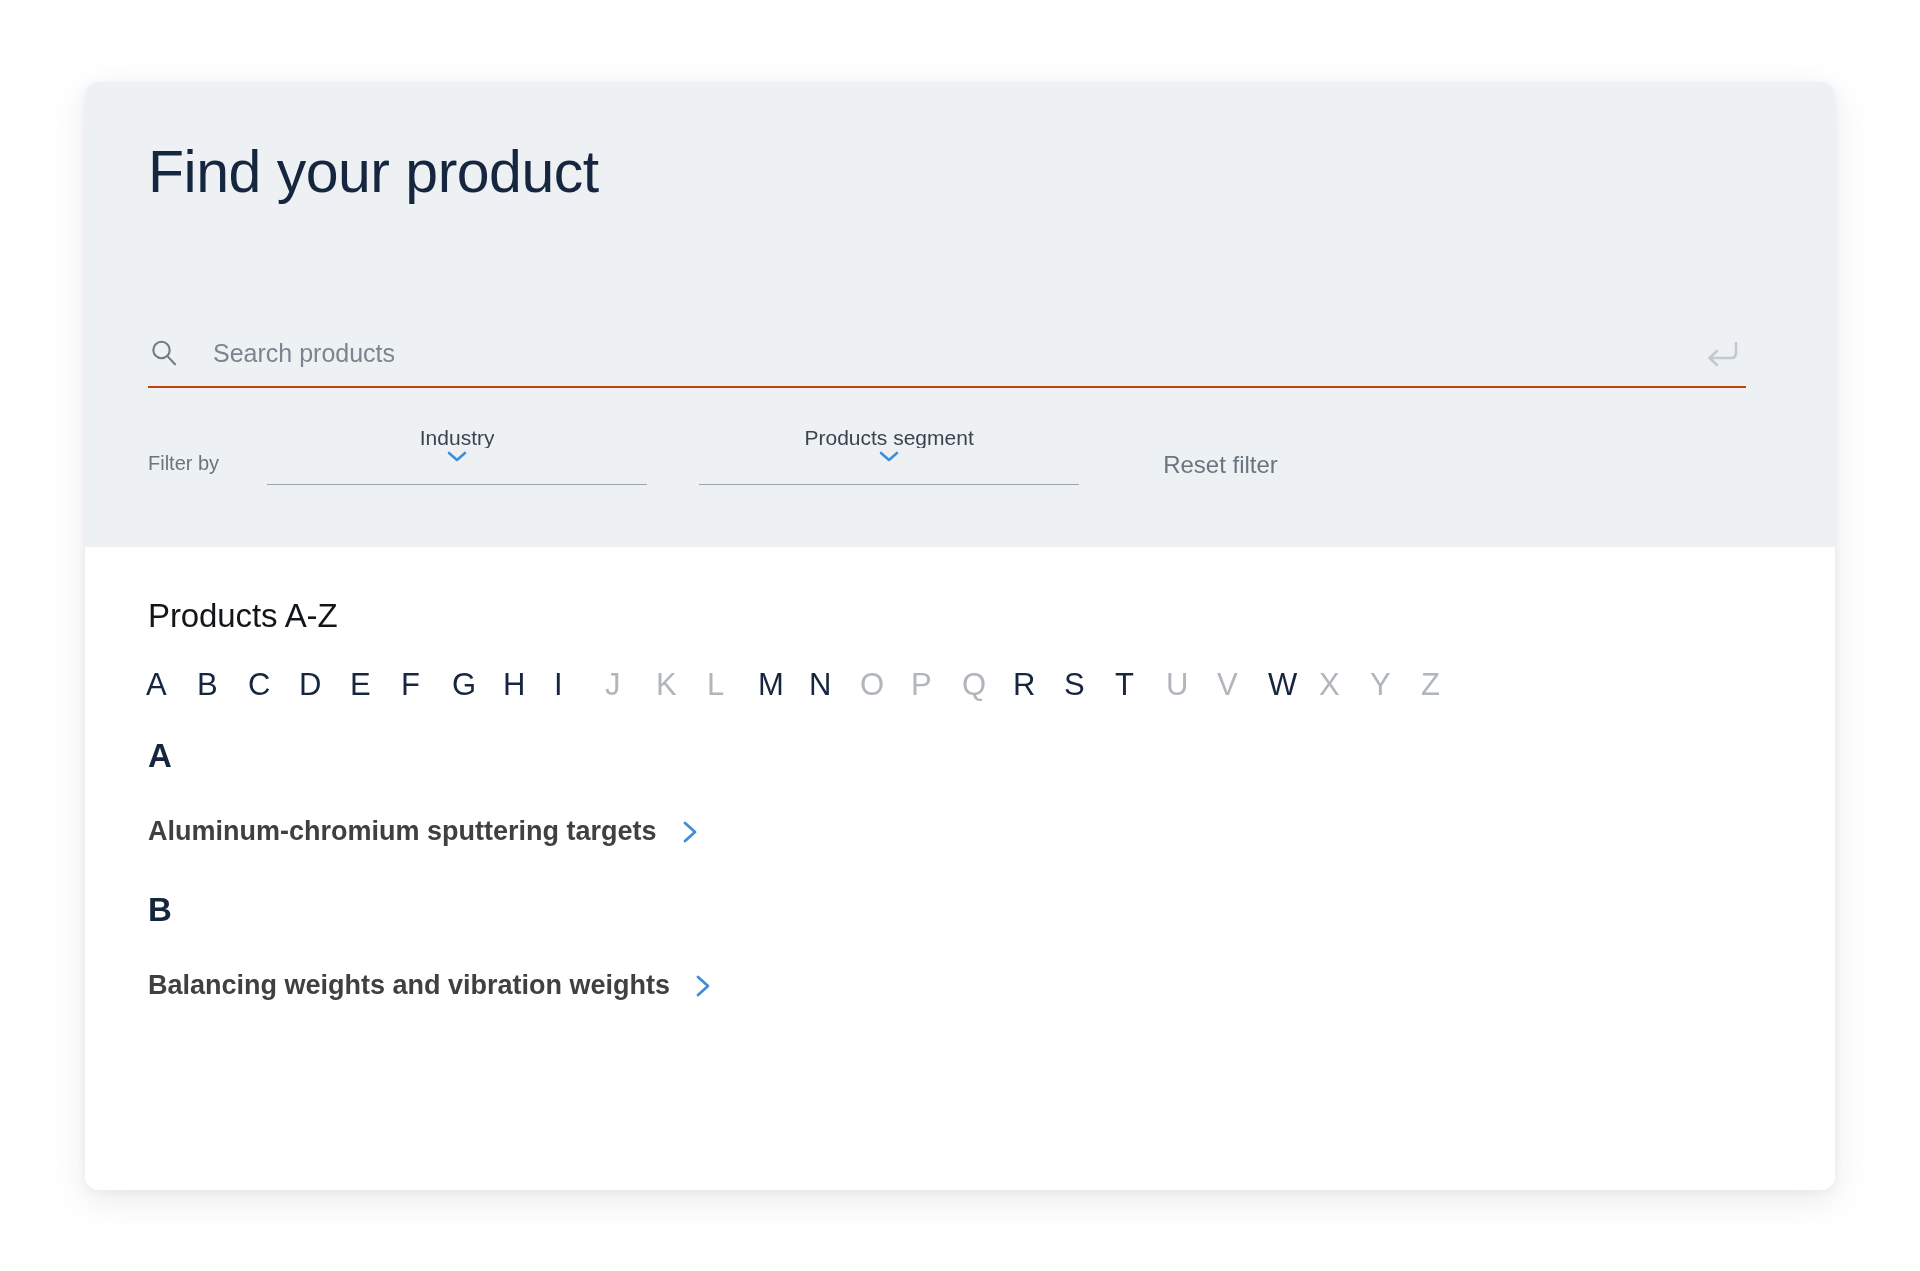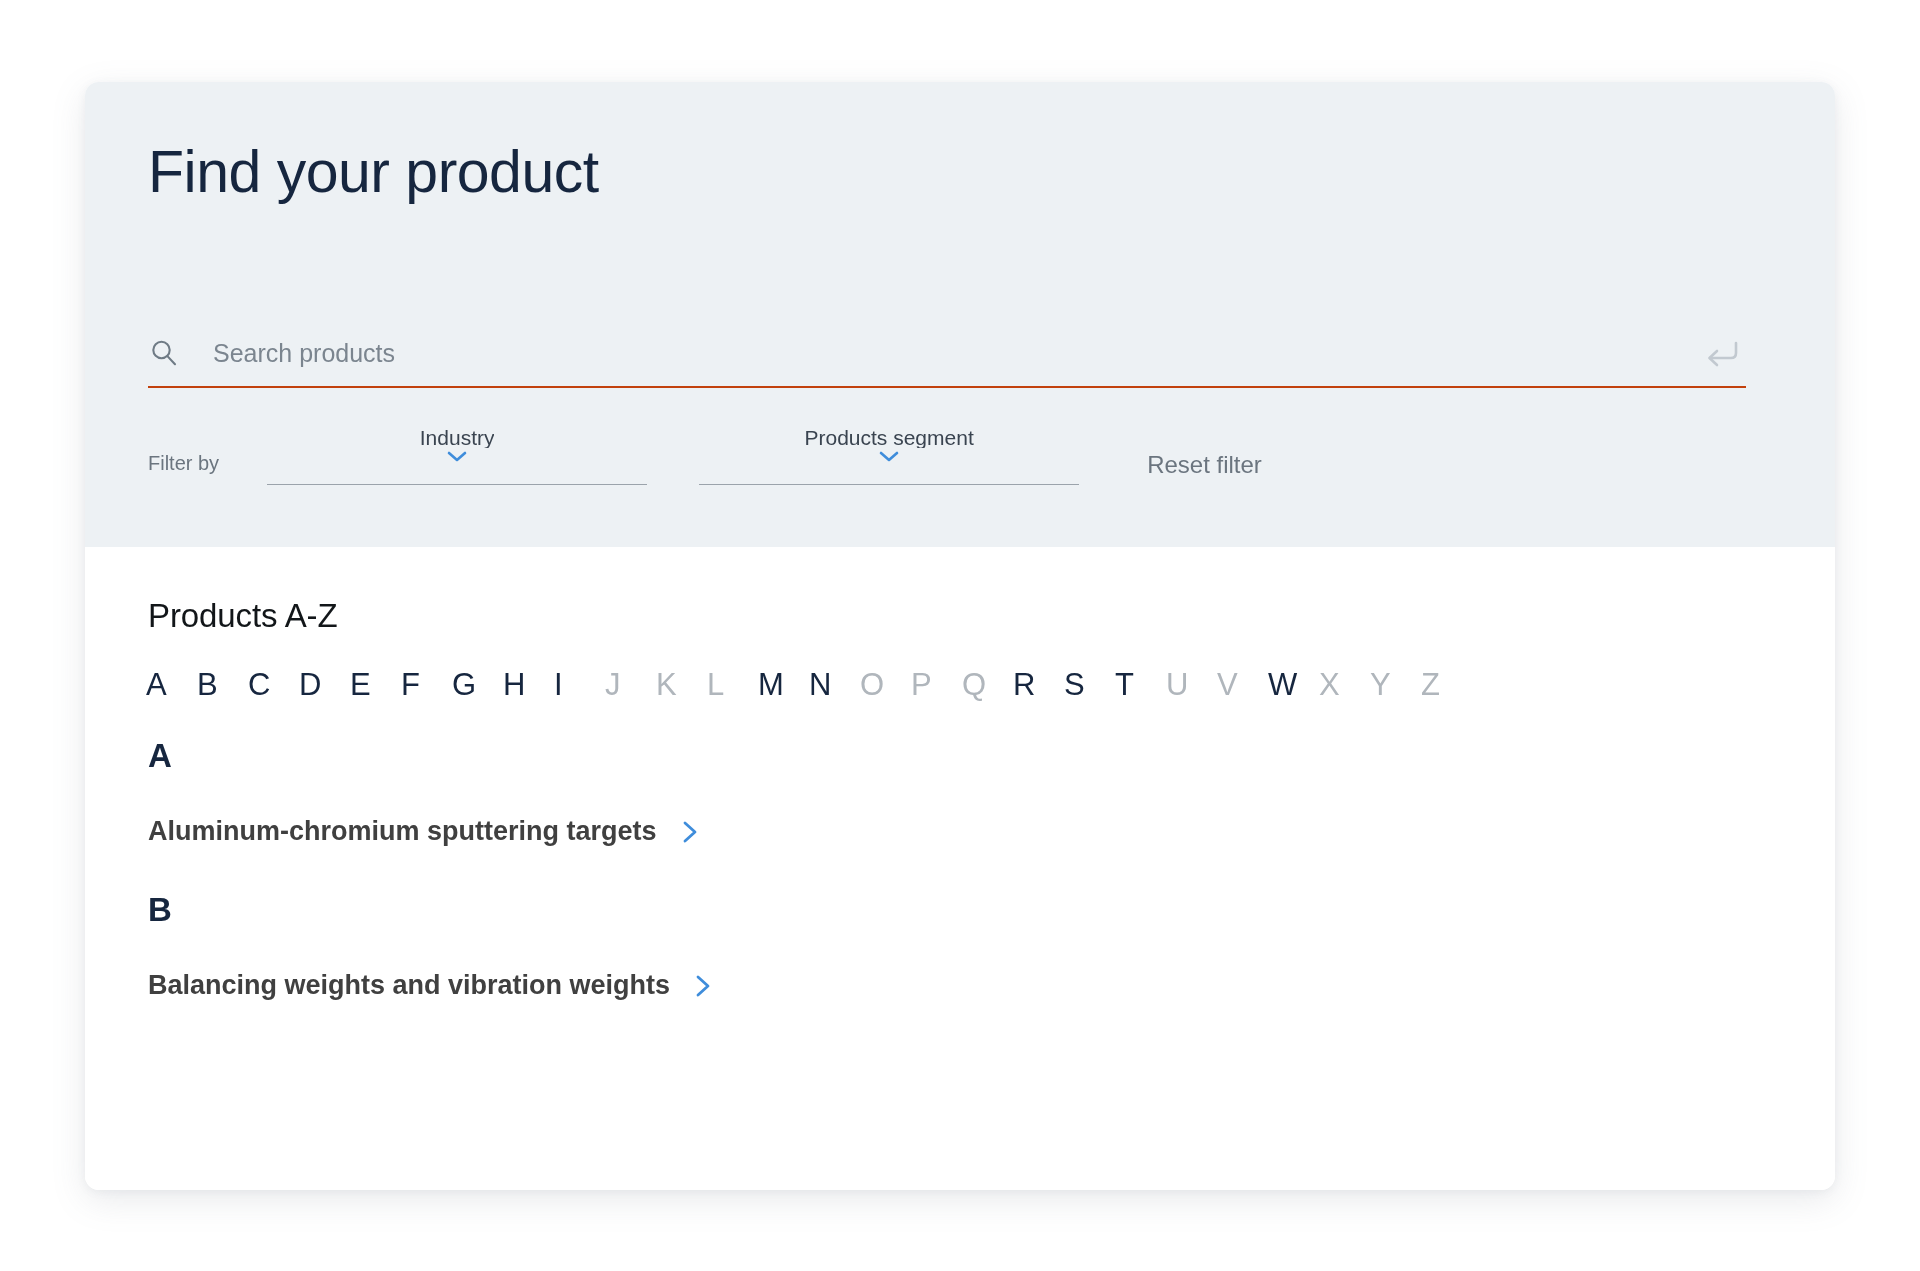--- a/index.html
+++ b/index.html
@@ -152,21 +152,21 @@
     height: 16px;
     flex: 0 0 26px;
     color: #3f8ddb;
   }
 
   .reset-filter {
     font-size: 24px;
     color: #6b757f;
     line-height: 1;
     padding-bottom: 8px;
-    margin-left: 16px;
+    margin-left: 32px;
     white-space: nowrap;
     cursor: pointer;
   }
 
   
   .card-body {
     background: #ffffff;
     padding: 0;
     position: relative;
     height: 643px;

